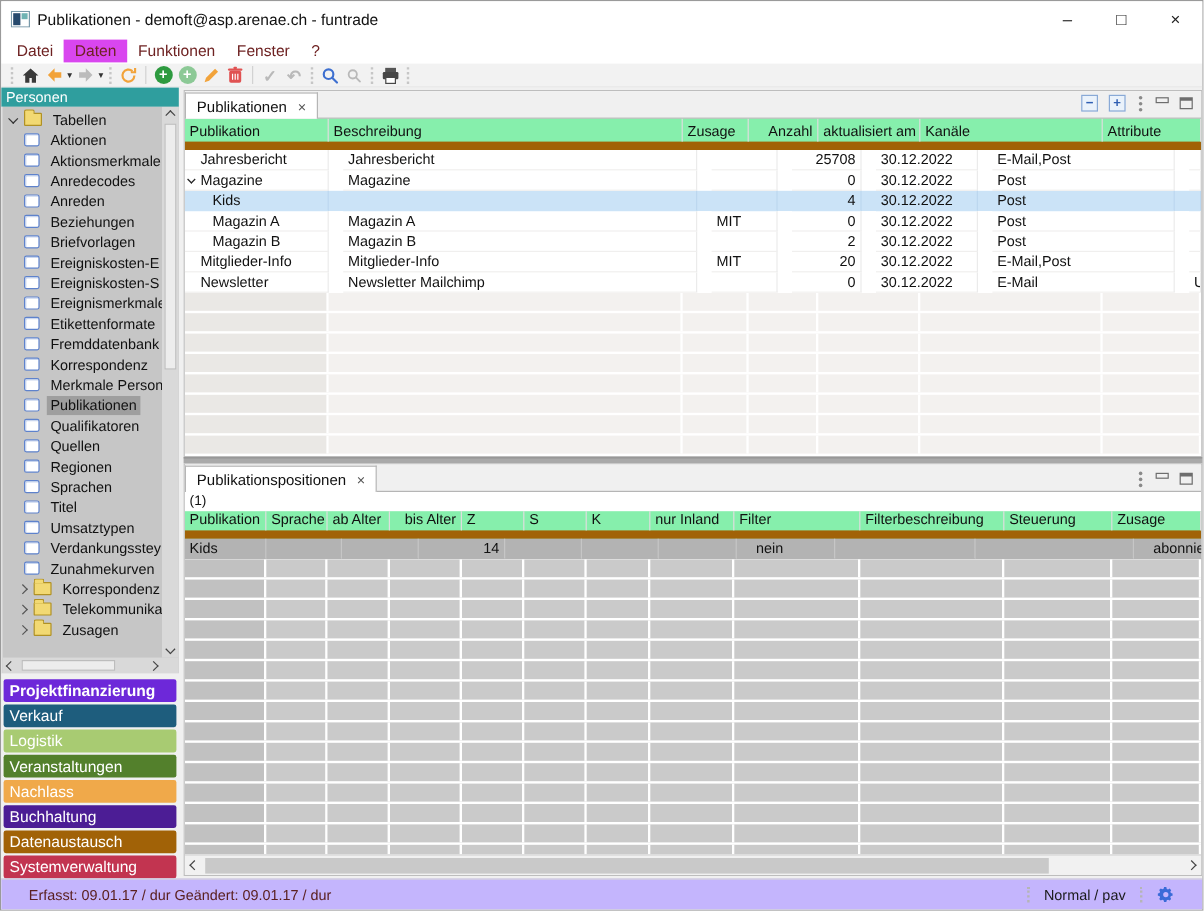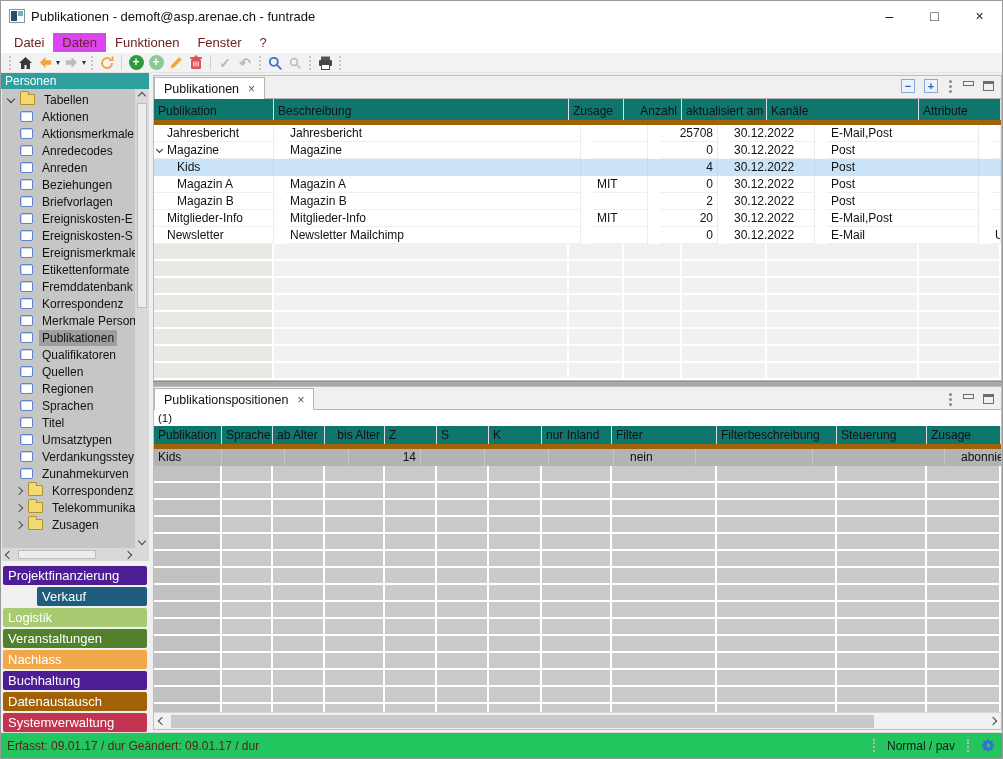--- a/index.html
+++ b/index.html
@@ -77,21 +77,21 @@
   .tab-close { margin-left:9px; color:#555; font-size:12px; }
   .pt-icons { margin-left:auto; display:flex; align-items:center; gap:9px; padding-right:7px; margin-bottom:5px; }
   .boxico { width:14px; height:14px; border:1px solid #89a9d6; background:#eaf2fb; color:#2f5fb3; font-size:11px; font-weight:bold; line-height:12px; text-align:center; display:inline-block; }
   .ico-kebab { width:3px; height:3px; background:#8a8a8a; border-radius:50%; box-shadow:0 -5px 0 #8a8a8a, 0 5px 0 #8a8a8a; margin:0 2px; }
   .ico-min { width:11px; height:5px; border:1px solid #6d6d6d; margin-top:-5px; }
   .ico-max { width:11px; height:10px; border:1px solid #6d6d6d; border-top-width:3px; }
 
   .t-cols { display:grid; grid-template-columns:120px 295px 55px 58px 85px 152px minmax(0,1fr); }
   .b-cols { display:grid; grid-template-columns:68px 51px 52px 60px 52px 52px 53px 70px 105px 120px 90px minmax(0,1fr); }
 
-  .ghead { background:#0f766e; border-bottom:5px solid #a16207; height:26px; flex:none; }
+  .ghead { background:#86efac; border-bottom:7px solid #a16207; height:26px; flex:none; }
   .panel-bottom .ghead { height:23px; }
   .hcell { border-right:1px solid #dedede; font-size:12px; color:#111; padding:0 4px 2px; display:flex; flex-direction:column; justify-content:flex-end; align-items:flex-start; overflow:hidden; white-space:nowrap; }
   .hcell.num { align-items:flex-end; }
   .sortmark { width:6px; height:6px; border:solid #444; border-width:0 1.2px 1.2px 0; transform:rotate(-135deg); margin:2px auto 2px; visibility:hidden; flex:none; }
   .hcell.sorted .sortmark { visibility:visible; }
 
   .rows { flex:none; }
   .trow { height:17px; background:#fff;gap:12px; }
   .trow .c { font-size:12px; color:#111; line-height:16px; padding:0 4px; border-right:1px solid #ebebeb; border-bottom:1px solid #f0efee; white-space:nowrap; overflow:hidden; }
   .trow .c.num { text-align:right; }
@@ -111,21 +111,21 @@
   .fc { background:#f3f1ef; border-right:2px solid #fff; }
   .frow .fc:first-child { background:#eae8e5; }
   .panel-bottom .fc { background:#cacaca; }
   .panel-bottom .frow .fc:first-child { background:#c1c1c1; }
 
   .hscroll-b { height:17px; background:#f1f1f1; border-top:1px solid #d5d5d5; display:flex; align-items:center; padding:0 5px; gap:4px; flex:none; }
   .btrack { flex:1; height:100%; position:relative; }
   .bthumb { position:absolute; left:2px; top:2px; height:13px; width:86%; background:#c9c9c9; }
 
   
-  .statusbar { height:26px; background:#22c55e; border-top:1px solid #d8d8d8; display:flex; align-items:center; padding:0 6px; font-size:12px; color:#5a2020; flex:none; }
+  .statusbar { height:26px; background:#c4b5fd; border-top:1px solid #d8d8d8; display:flex; align-items:center; padding:0 23px; font-size:12px; color:#5a2020; flex:none; }
   .sb-right { margin-left:auto; display:flex; align-items:center; gap:12px; color:#1a1a1a; }
   .dotsep { height:13px; border-left:2px dotted #b5b5b5; }
 </style>
 </head>
 <body>
 
 <div class="screen">
 
   <div class="titlebar">
     <span class="appicon">
@@ -403,23 +403,23 @@
         </div>
         <div class="hscroll">
           <span class="sarr left"></span>
           <span class="hthumb"></span>
           <span class="sarr right"></span>
         </div>
         <div class="corner"></div>
       </div>
       <div class="modules">
 
-          <div class="module" style="background: #4c1d95;">Projektfinanzierung</div>
-
-          <div class="module" style="background: rgb(30, 93, 125); margin-left: 34px;">Verkauf</div>
+          <div class="module" style="background: #6d28d9; font-weight: bold;">Projektfinanzierung</div>
+
+          <div class="module" style="background: rgb(30, 93, 125);">Verkauf</div>
 
           <div class="module" style="background: rgb(168, 203, 114);">Logistik</div>
 
           <div class="module" style="background: rgb(83, 128, 44);">Veranstaltungen</div>
 
           <div class="module" style="background: rgb(240, 169, 74);">Nachlass</div>
 
           <div class="module" style="background: #4c1d95;">Buchhaltung</div>
 
           <div class="module" style="background: #a16207;">Datenaustausch</div>

